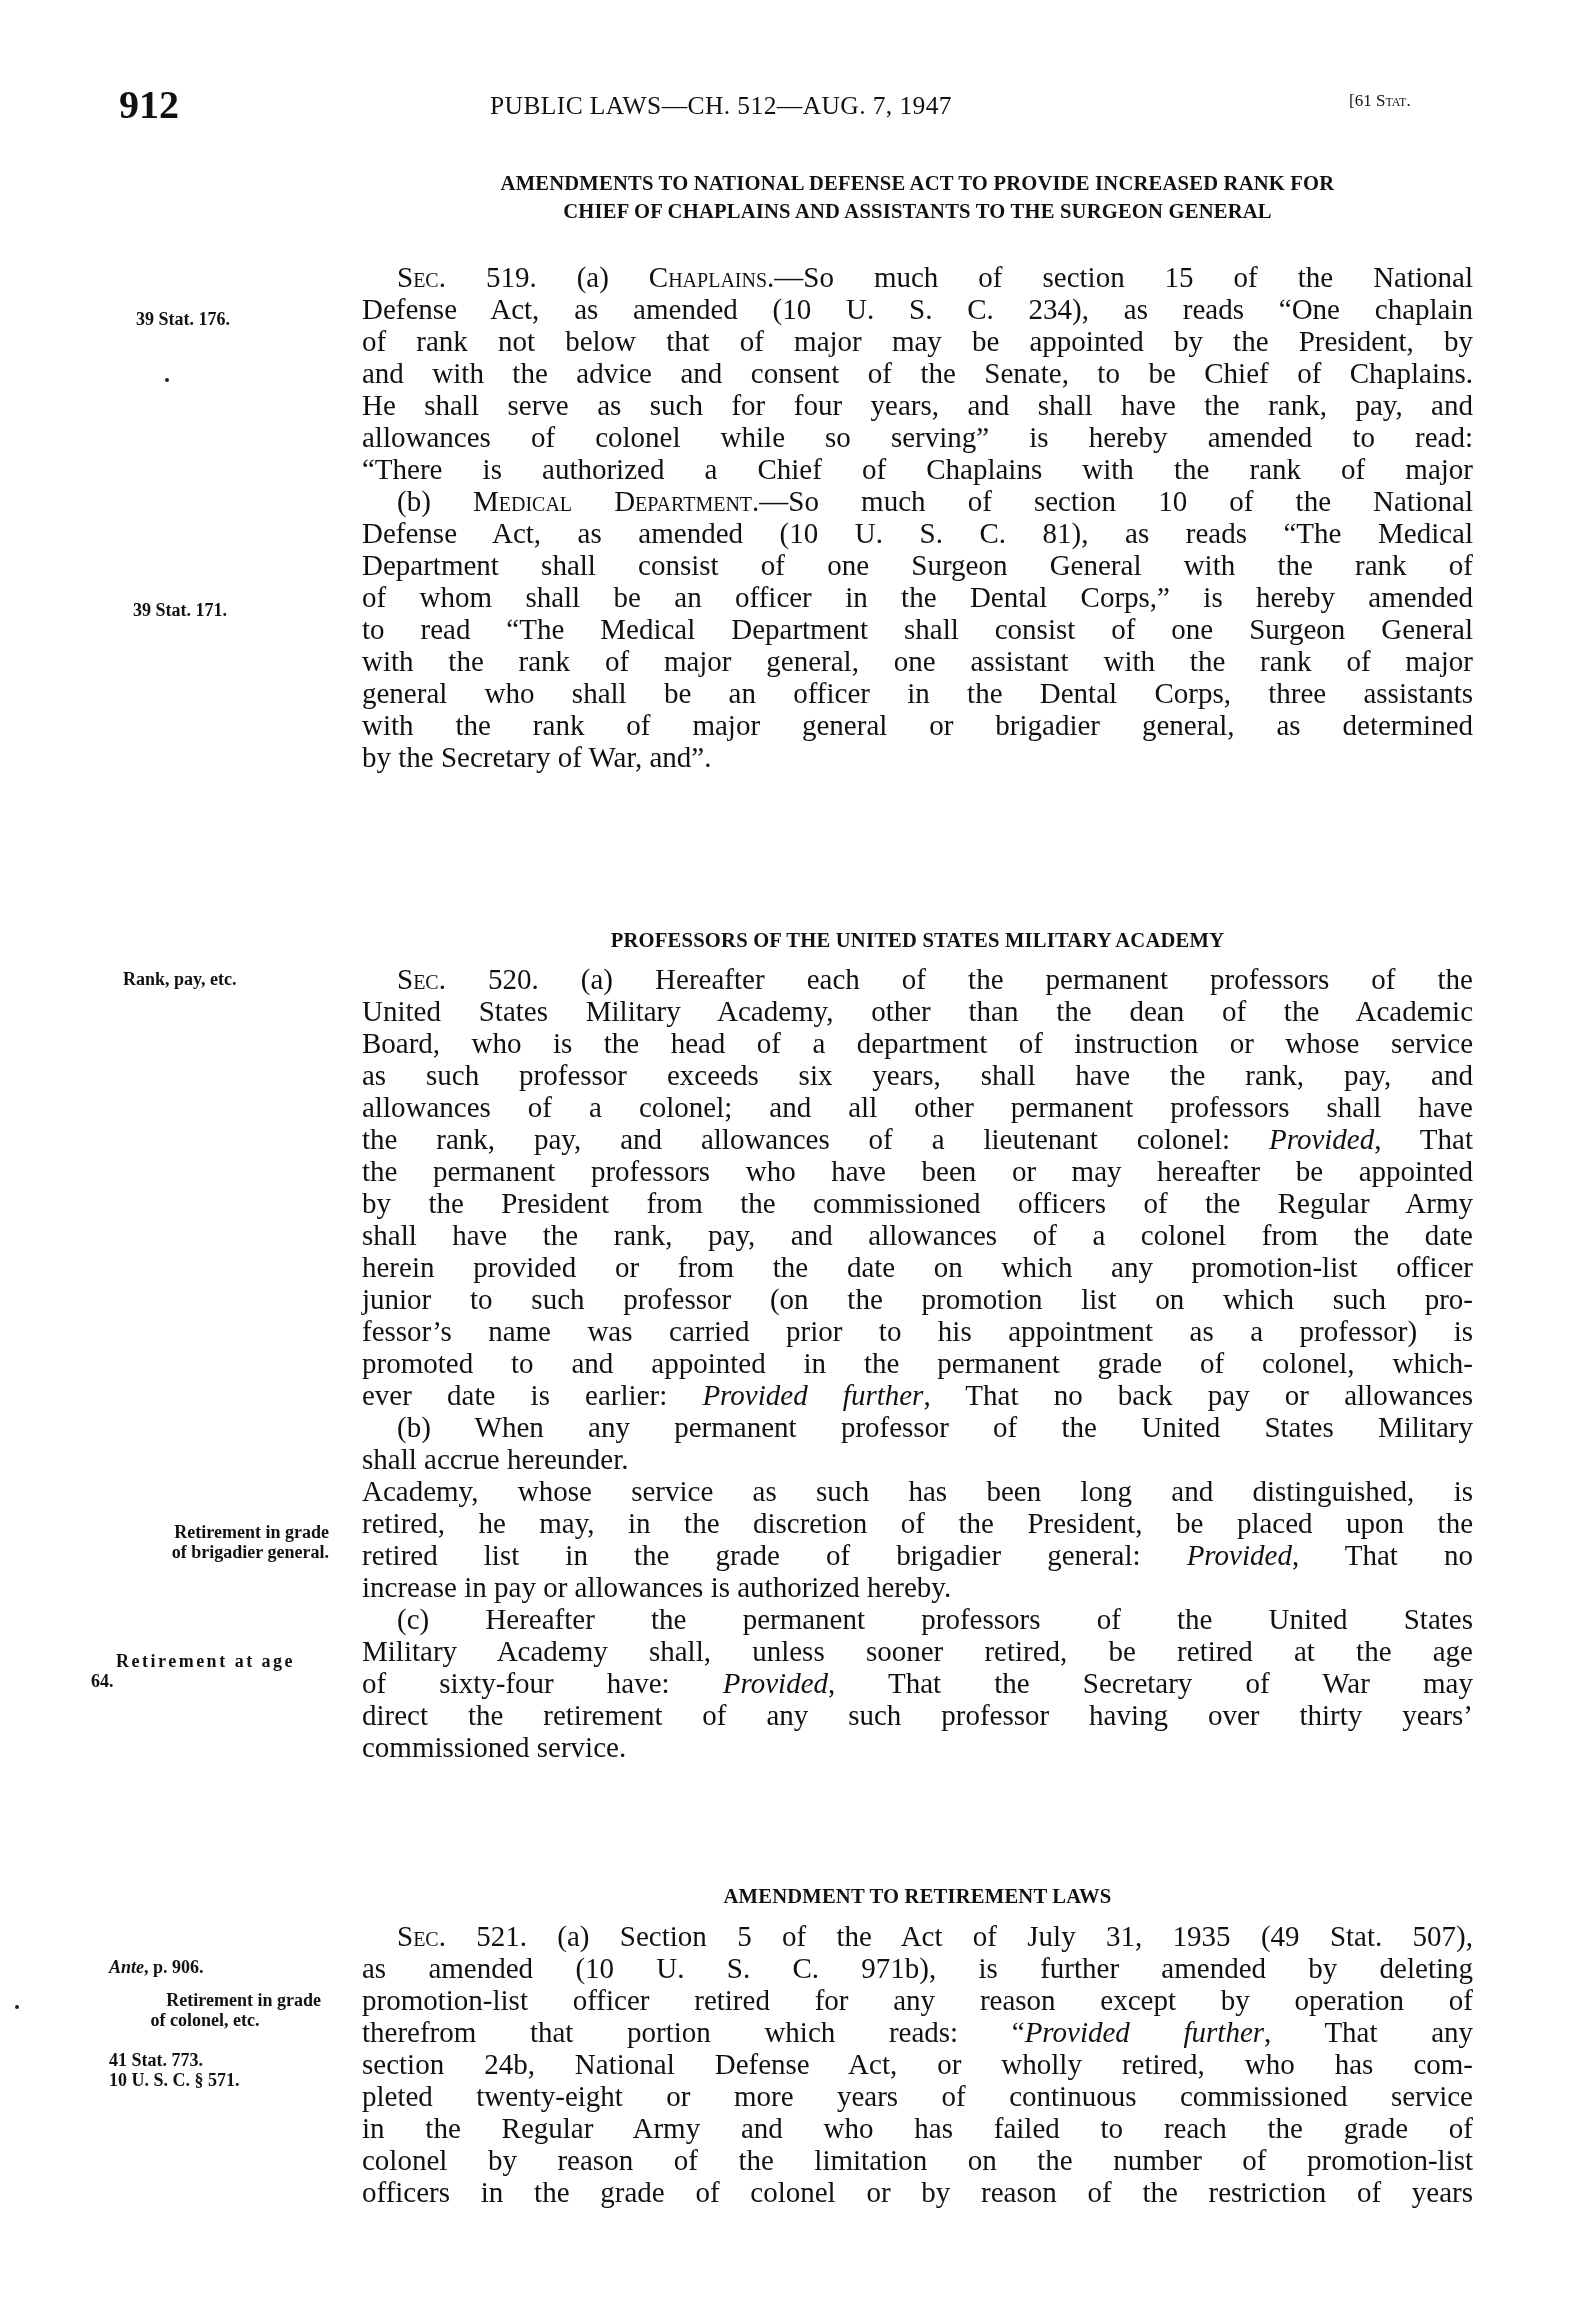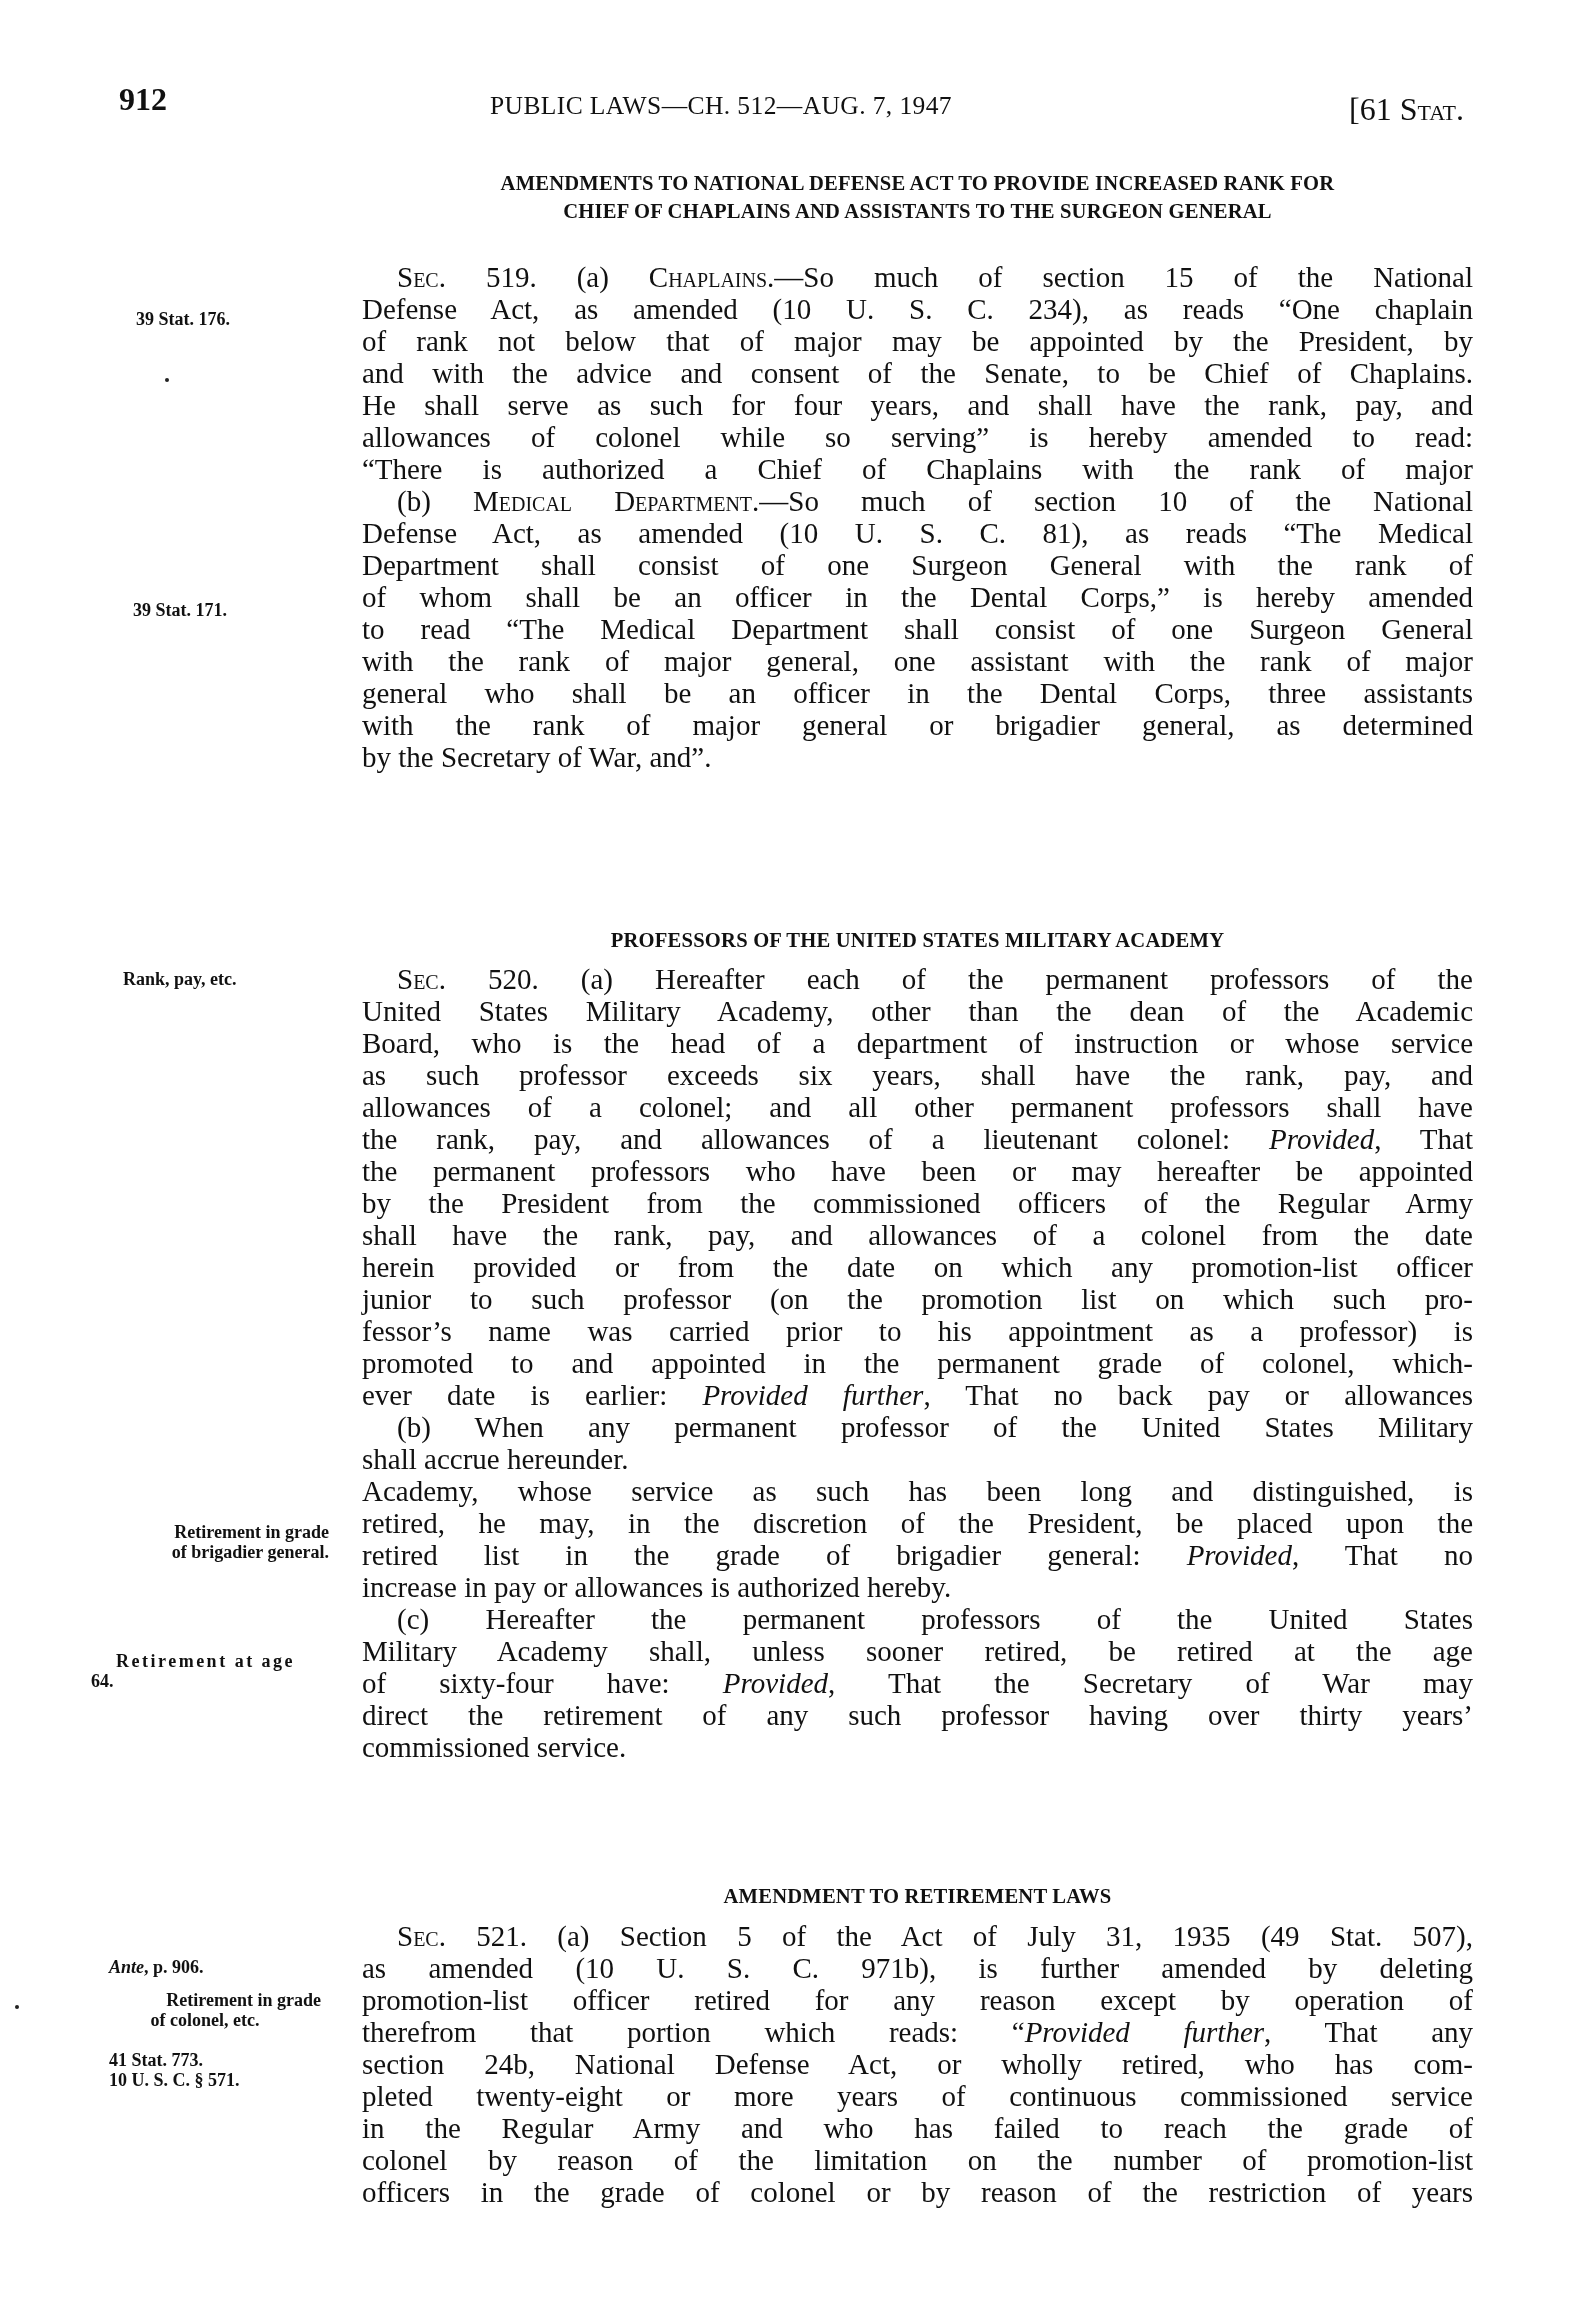--- a/index.html
+++ b/index.html
@@ -1,23 +1,23 @@
 <!DOCTYPE html>
 <html style="font-size:13px"><head>
 <meta charset="utf-8">
 <style>
   html, body { margin: 0; padding: 0; background: #ffffff; }
   body {
     width: 1569px; height: 2319px; position: relative; overflow: hidden;
     font-family: "Liberation Serif", "DejaVu Serif", serif;
     color: #111111;
   }
-  .page-number { position: absolute; left: 119px; top: 81px; font-size: 32px; font-weight: bold; }
+  .page-number { position: absolute; left: 119px; top: 81px; font-size: 40px; font-weight: bold; }
   .running-head { position: absolute; left: 490px; top: 91px; font-size: 25.5px; letter-spacing: 0.4px; }
-  .stat-ref { position: absolute; left: 1349px; top: 91px; font-size: 32px; }
+  .stat-ref { position: absolute; left: 1349px; top: 91px; font-size: 17px; }
   .sc { font-variant: small-caps; }
   .heading { position: absolute; left: 362px; width: 1111px; text-align: center; font-size: 20.6px; font-weight: bold; line-height: 28px; letter-spacing: 0.2px; }
   .body-block { position: absolute; left: 362px; width: 1111px; font-size: 29px; line-height: 32px; }
   .line { display: block; white-space: nowrap; text-align: justify; text-align-last: justify; height: 32px; }
   .line.last { text-align-last: left; }
   .line.indent { padding-left: 35px; }
   .margin-note { position: absolute; font-size: 18px; font-weight: bold; line-height: 20px; width: 263px; }
   .margin-note.right-align { text-align: right; }
   .margin-note .ind { padding-left: 25px; }
   i { font-style: italic; }

